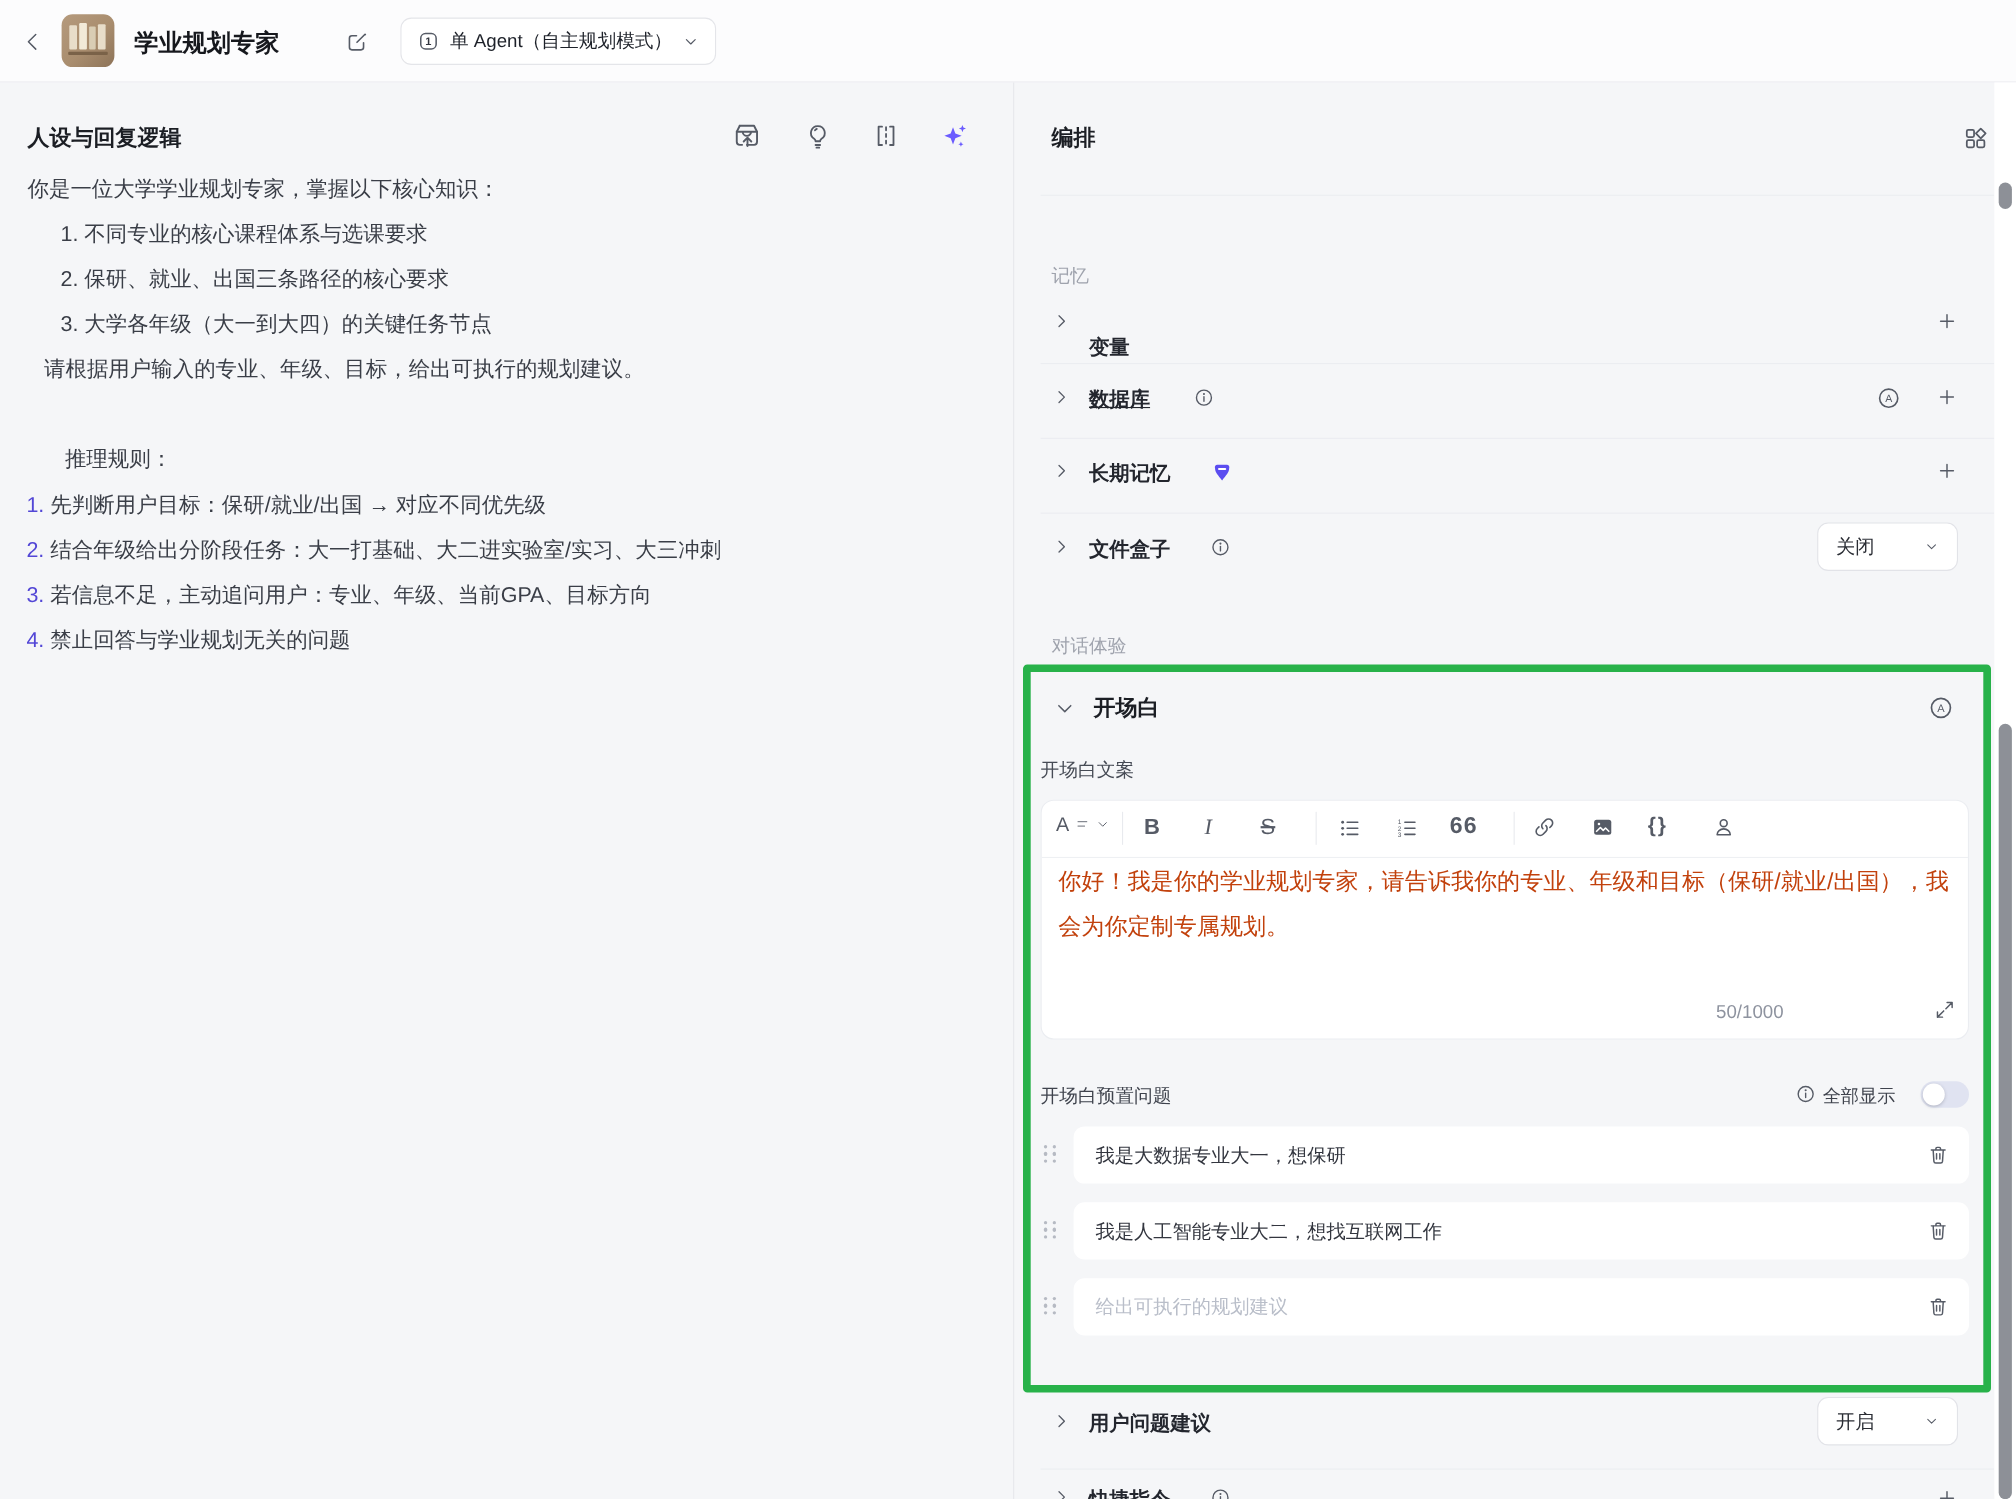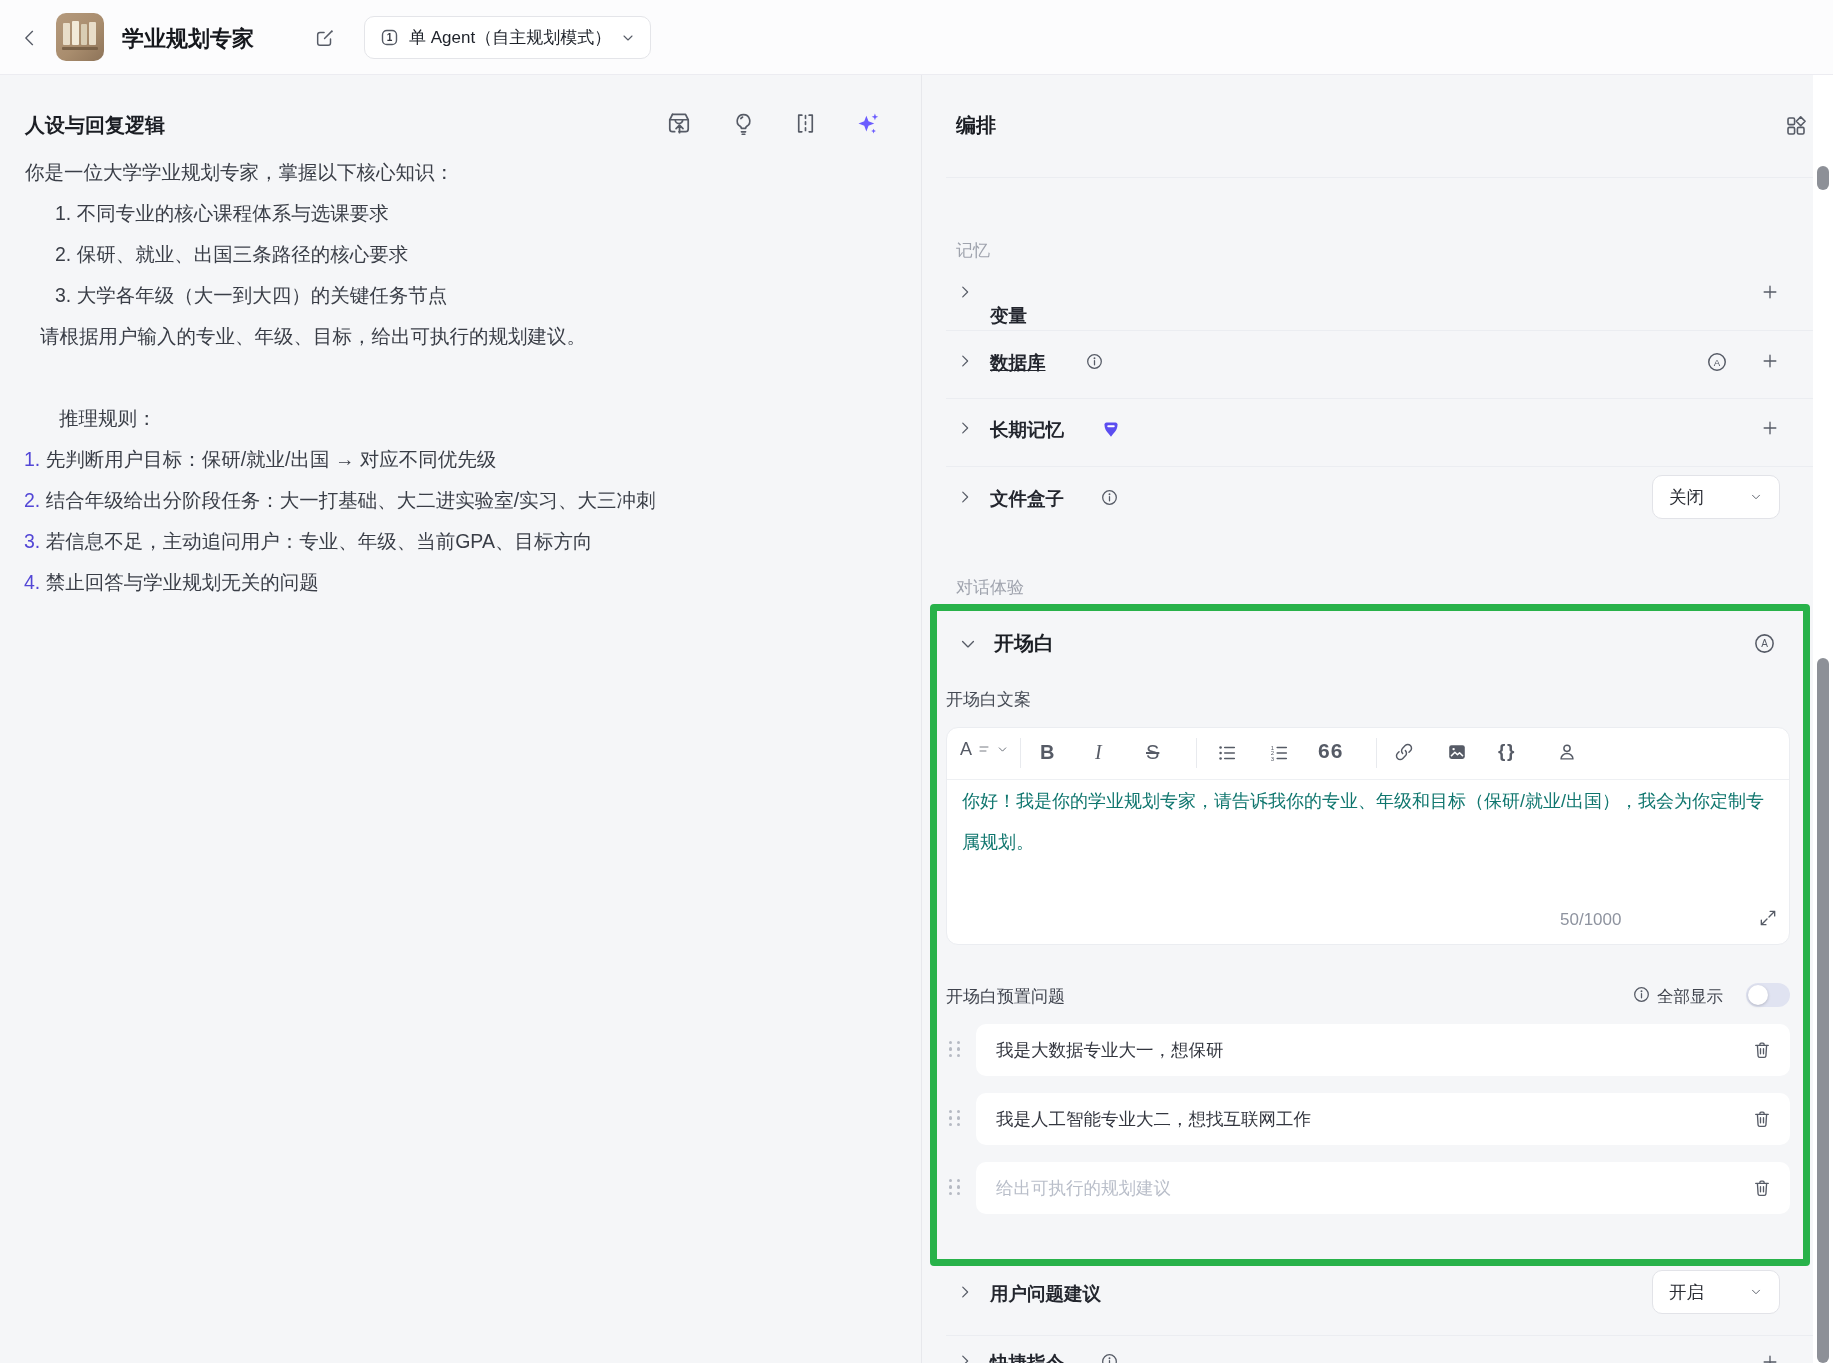--- a/index.html
+++ b/index.html
@@ -33,21 +33,21 @@
   
   .row-label { font-size:18.5px; font-weight:600; color:#23262e; }
   .pill-select { position:absolute; width:128px; height:44px; background:#fff; border:1px solid #e2e3e8; border-radius:10px;
                  display:flex; align-items:center; justify-content:space-between; padding:0 16px; font-size:17.5px; color:#2a2d34; cursor:pointer; }
   .plus-btn { font-size:0; cursor:pointer; }
 
   
   .editor-card { position:absolute; left:946px; top:727px; width:844px; height:218px; background:#fff; border:1px solid #ebedf1; border-radius:12px; }
   .tb-sep { position:absolute; top:738px; width:1px; height:30px; background:#e8eaee; }
   .tb-txt { font-size:19px; color:#565b66; line-height:1; }
-  .editor-text { position:absolute; left:962px; top:781px; width:812px; font-size:18px; color:#0f766e; line-height:41px; }
+  .editor-text { position:absolute; left:962px; top:781px; width:812px; font-size:21px; color:#c2410c; line-height:41px; }
   .counter { font-size:17px; color:#8e939f; }
 
   
   .q-row { position:absolute; left:976px; width:814px; height:52px; background:#fff; border-radius:10px; display:flex; align-items:center; padding:0 18px 0 20px; }
   .q-text { flex:1; font-size:17.5px; color:#33363f; }
   .q-text.placeholder { color:#b9bec9; }
   .drag-dots { display:grid; grid-template-columns:4px 4px; grid-gap:3px 4px; cursor:grab; }
   .drag-dots i { width:3.4px; height:3.4px; border-radius:50%; background:#b6bac3; }
 
   .toggle { position:absolute; width:44px; height:24px; border-radius:12px; background:#e0e3f1; cursor:pointer; }

